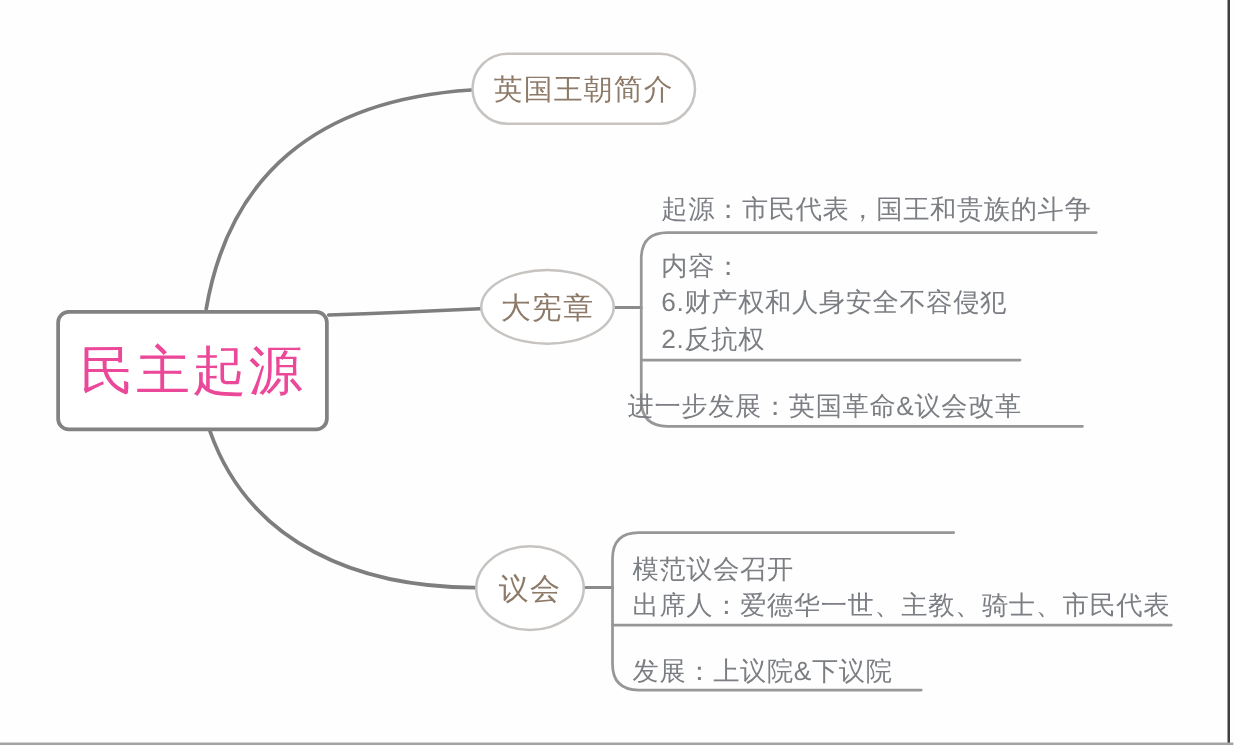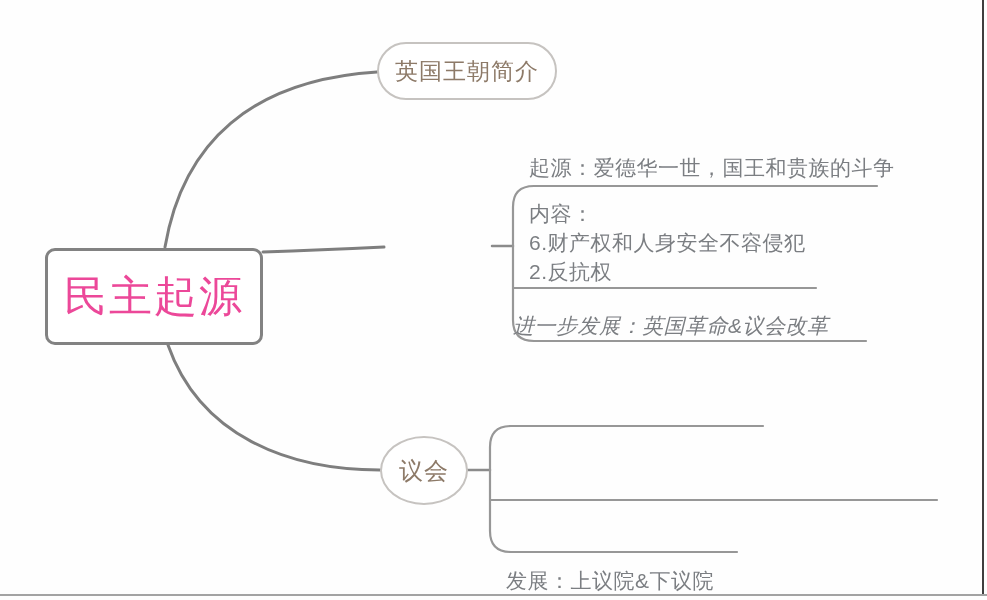--- a/index.html
+++ b/index.html
@@ -56,24 +56,24 @@
   .topic{
     position:absolute;
     color:#7b7e82;
     font-size:21px;
     line-height:29px;
     white-space:pre-line;
     letter-spacing:0.5px;
   }
   .t-b1c1{left:529px;top:153px;}
   .t-b1c2{left:529px;top:199px;}
-  .t-b1c3{left:513px;top:311px;font-style:italic;}
+  .t-b1c3{left:502px;top:311px;}
   .t-b2c1{left:506px;top:394px;}
   .t-b2c2{left:506px;top:441px;}
-  .t-b2c3{left:506px;top:523px;margin-top:43px;}
+  .t-b2c3{left:506px;top:523px;}
 </style>
 </head>
 <body>
 
 <div class="canvas">
 
   <svg width="987" height="600" viewBox="0 0 987 600">
 
     <path d="M165,247 C183,142 252,80 377,72" fill="none" stroke="#7e7e7e" stroke-width="3" stroke-linecap="round"></path>
 
@@ -91,26 +91,31 @@
   </svg>
 
   <div class="node root-node">
     <span>民主起源</span>
   </div>
 
   <div class="node branch-node branch-intro">
     <span>英国王朝简介</span>
   </div>
 
-  <div class="topic t-b1c1">起源：爱德华一世，国王和贵族的斗争</div>
+  <div class="node branch-node branch-dxz">
+    <span>大宪章</span>
+  </div>
+  <div class="topic t-b1c1">起源：市民代表，国王和贵族的斗争</div>
   <div class="topic t-b1c2">内容：
 6.财产权和人身安全不容侵犯
 2.反抗权</div>
   <div class="topic t-b1c3">进一步发展：英国革命&amp;议会改革</div>
 
   <div class="node branch-node branch-yh">
     <span>议会</span>
   </div>
+  <div class="topic t-b2c2">模范议会召开
+出席人：爱德华一世、主教、骑士、市民代表</div>
   <div class="topic t-b2c3">发展：上议院&amp;下议院</div>
 
   <div class="edge-right"></div>
   <div class="edge-bottom"></div>
 </div>
 
 </body></html>

